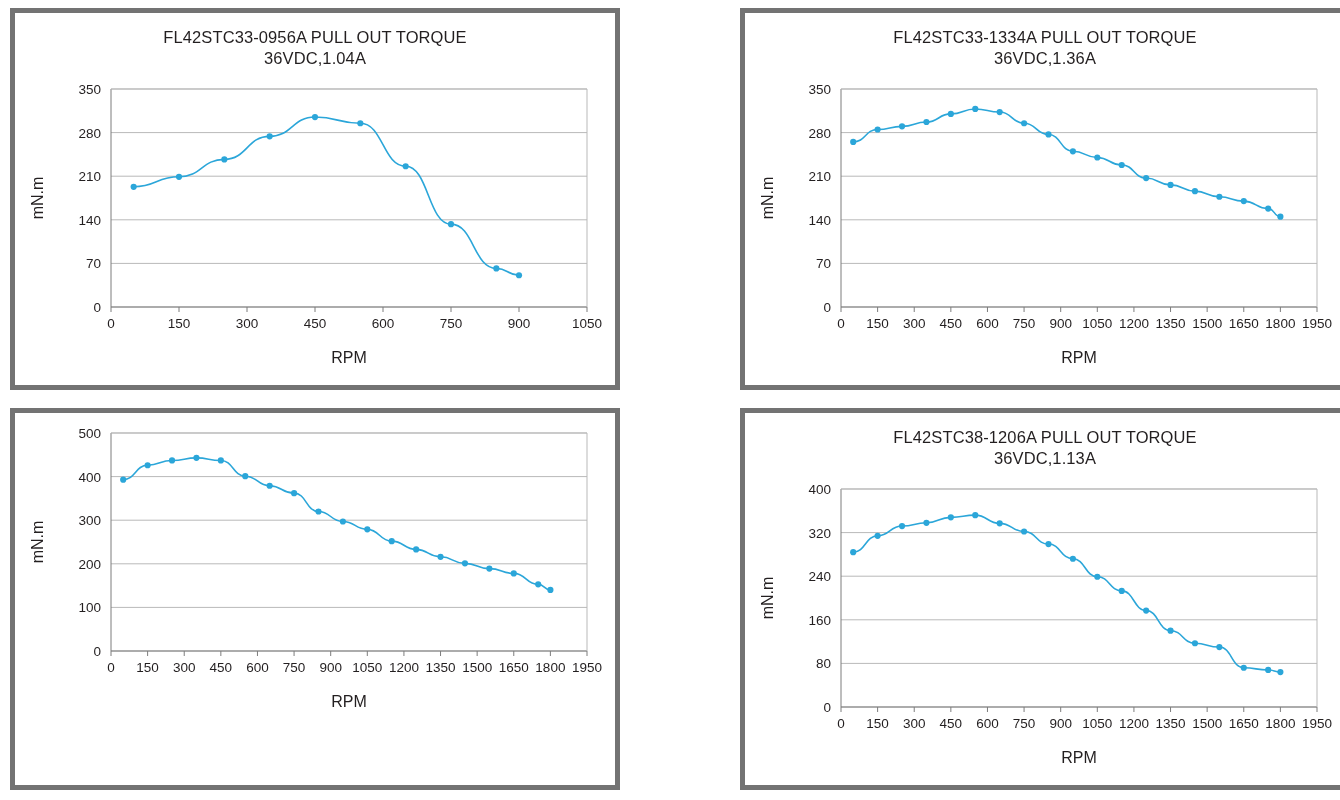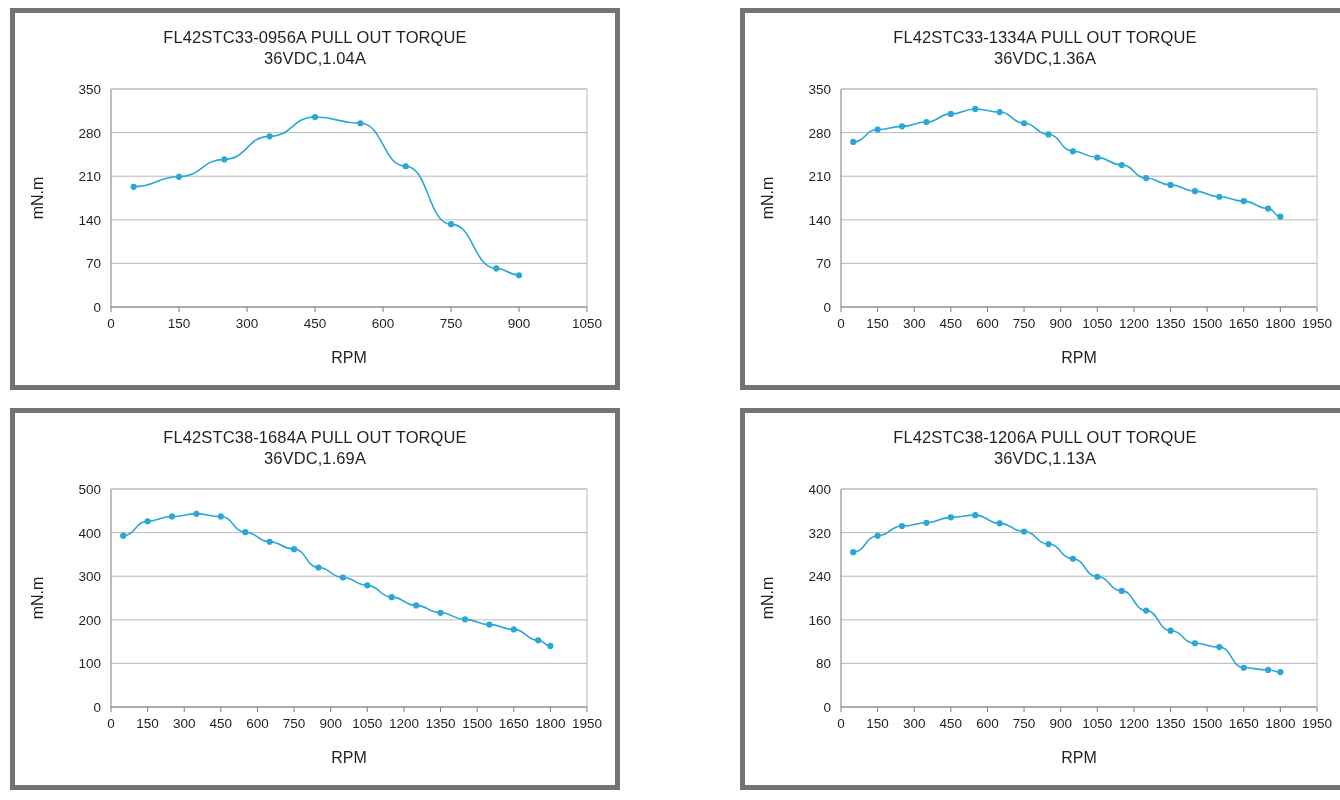--- a/index.html
+++ b/index.html
@@ -181,22 +181,20 @@
           <circle cx="474.3589743589743" cy="119.75428571428573" r="3.1" fill="#2ba6d9"></circle>
           <circle cx="498.7692307692308" cy="124.11428571428571" r="3.1" fill="#2ba6d9"></circle>
           <circle cx="523.1794871794872" cy="131.58857142857144" r="3.1" fill="#2ba6d9"></circle>
           <circle cx="535.3846153846155" cy="139.68571428571428" r="3.1" fill="#2ba6d9"></circle>
           <text x="334" y="286" text-anchor="middle" class="axis-label">RPM</text>
           <text x="28" y="121" text-anchor="middle" class="axis-label" transform="rotate(-90 28 121)">mN.m</text>
         </svg>
       </div>
   </div>
   <div class="panel">
-    <div class="chart-title">FL42STC38-1684A PULL OUT TORQUE
-36VDC,1.69A</div>
     <div class="plot-wrap">
         <svg width="608" height="300" viewBox="0 0 608 300">
           <line x1="96" y1="230" x2="572" y2="230" stroke="#b9b9b9" stroke-width="1"></line>
           <text x="86" y="235" text-anchor="end" class="axis-text">0</text>
           <line x1="96" y1="186.4" x2="572" y2="186.4" stroke="#b9b9b9" stroke-width="1"></line>
           <text x="86" y="191.4" text-anchor="end" class="axis-text">100</text>
           <line x1="96" y1="142.8" x2="572" y2="142.8" stroke="#b9b9b9" stroke-width="1"></line>
           <text x="86" y="147.8" text-anchor="end" class="axis-text">200</text>
           <line x1="96" y1="99.20000000000002" x2="572" y2="99.20000000000002" stroke="#b9b9b9" stroke-width="1"></line>
           <text x="86" y="104.20000000000002" text-anchor="end" class="axis-text">300</text>

